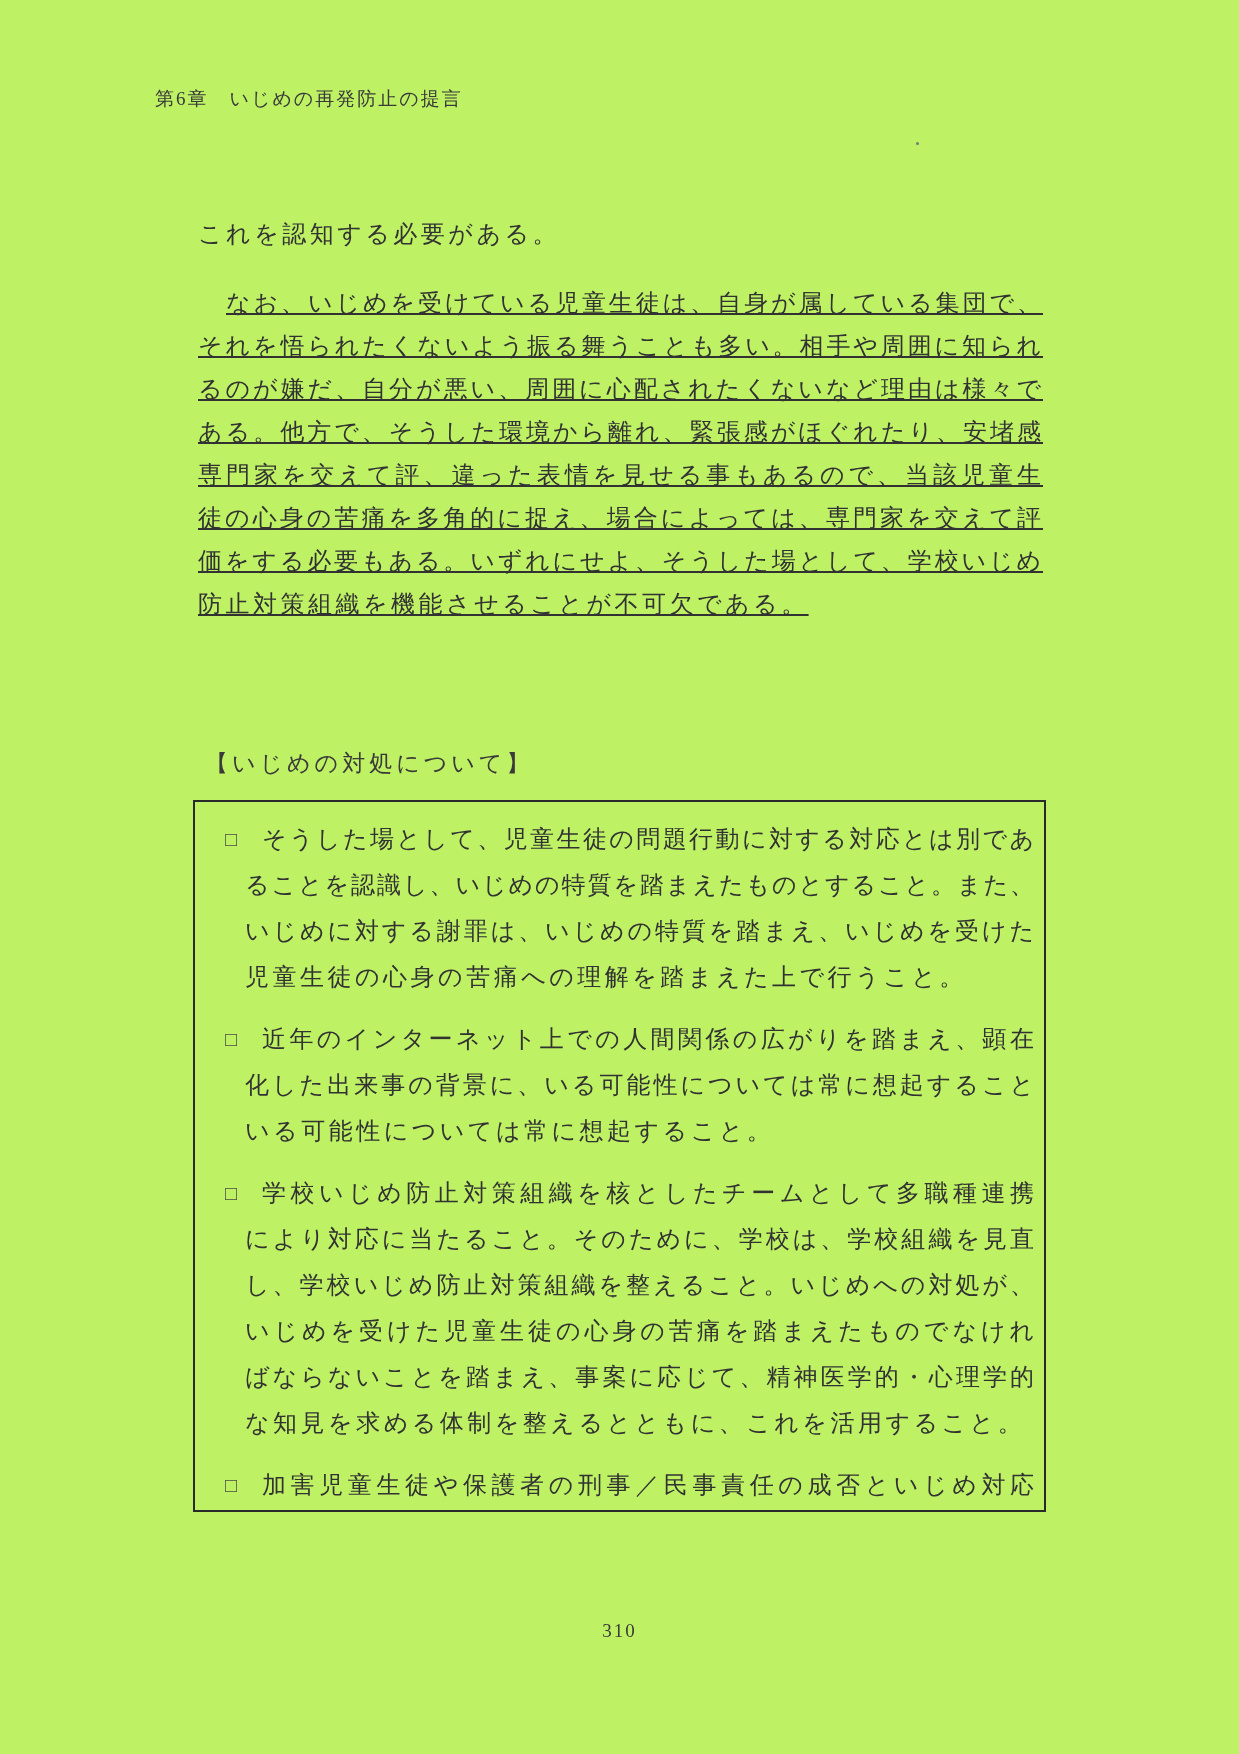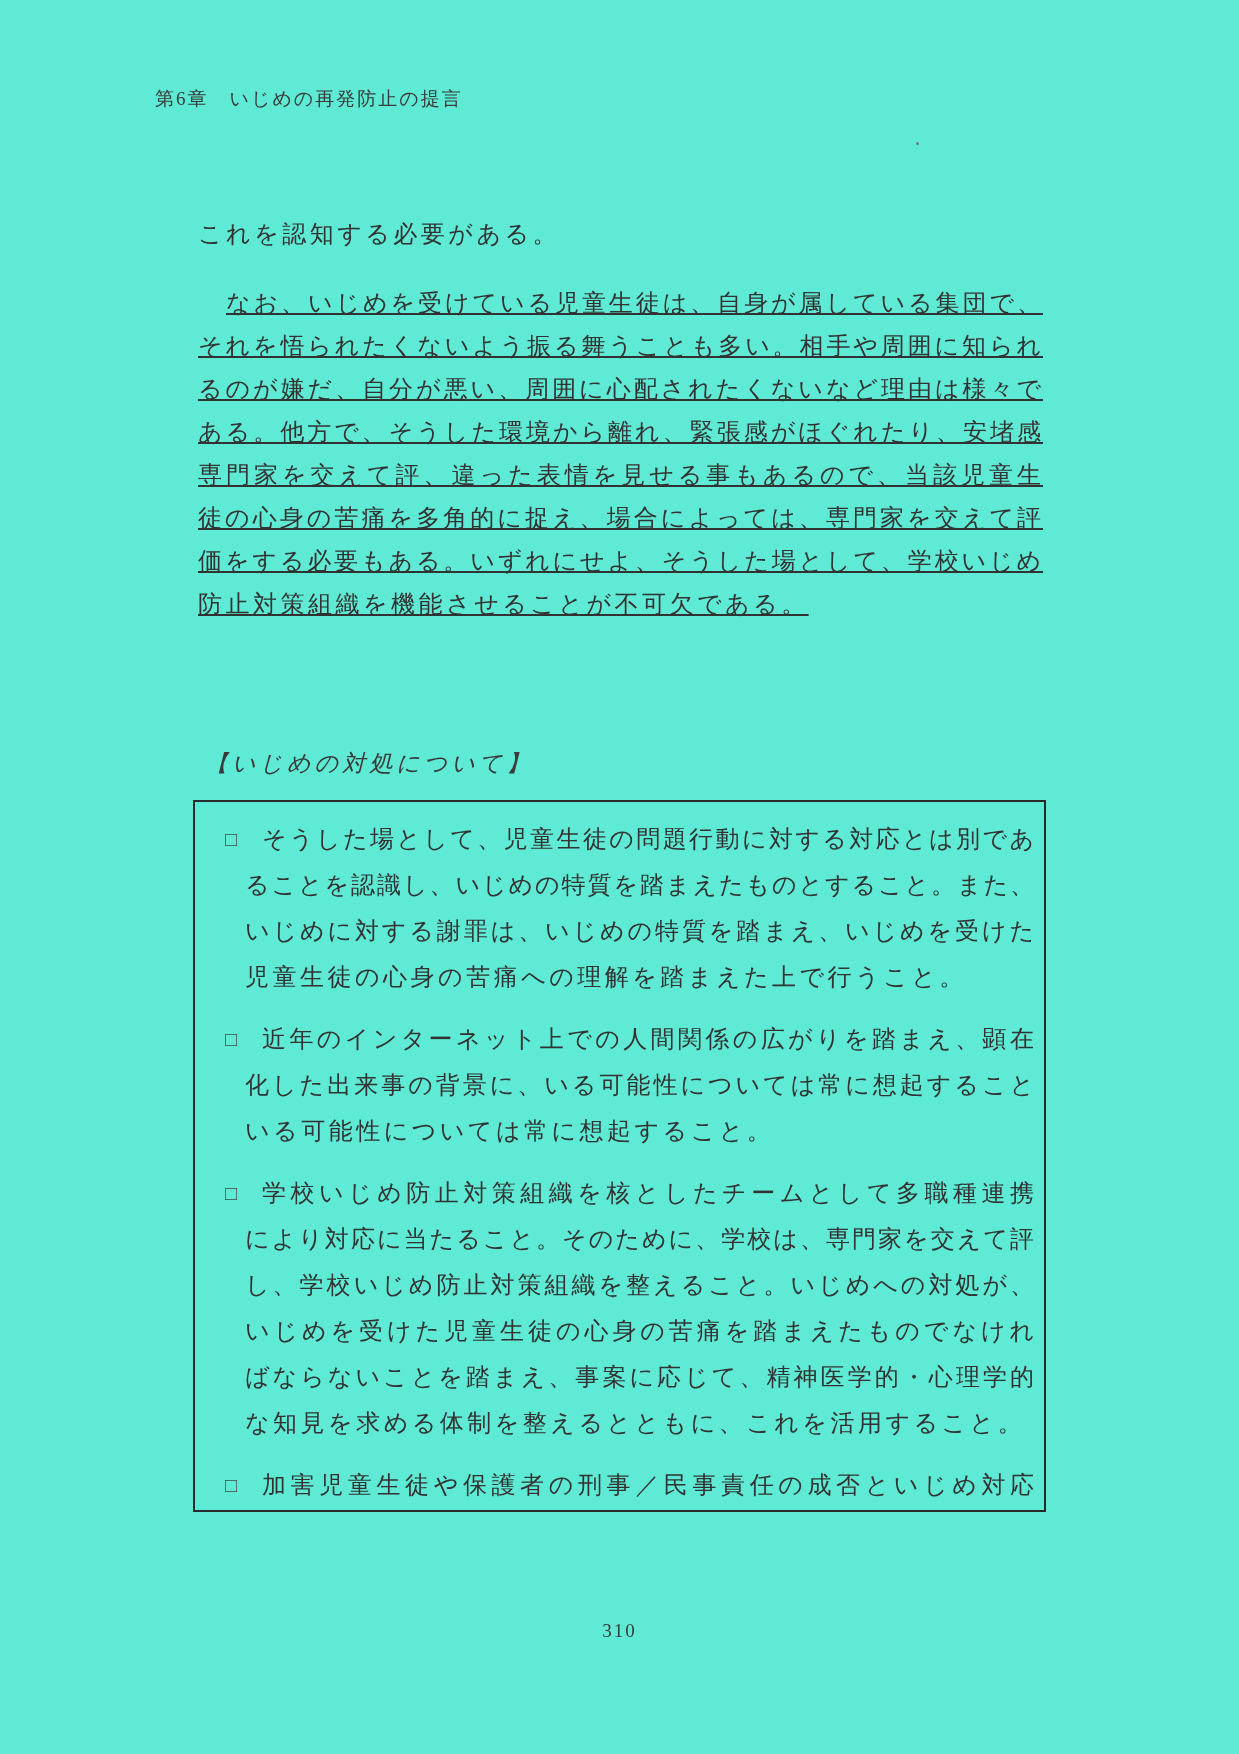--- a/index.html
+++ b/index.html
@@ -5,21 +5,21 @@
   html, body { margin: 0; padding: 0; }
   body {
     background: #e8e8e8;
     font-family: "Liberation Serif", "DejaVu Serif", serif;
   }
   .page {
     position: relative;
     width: 1239px;
     height: 1754px;
     margin: 0 auto;
-    background: #5eead4;
+    background: #bef264;
     color: #323232;
     overflow: hidden;
   }
   .chapter-header {
     position: absolute;
     left: 155px;
     top: 86px;
     font-size: 19px;
     letter-spacing: 2px;
     color: #3a3a3a;
@@ -48,21 +48,20 @@
   .el { text-align: center; text-align-last: left; letter-spacing: 3.5px; }
   .indent { text-indent: 28px; }
   .section-heading {
     position: absolute;
     left: 205px;
     top: 748px;
     font-size: 23px;
     letter-spacing: 4px;
     color: #3a3a3a;
     white-space: nowrap;
-    font-style: italic;
   }
   .proposal-box {
     position: absolute;
     left: 193px;
     top: 800px;
     width: 853px;
     height: 712px;
     border: 2px solid #2a2a2a;
     box-sizing: border-box;
     padding: 14px 10px 0 30px;
@@ -142,21 +141,21 @@
     <div class="box-item">
       <span class="marker">□</span>
       <div class="bline first jl">近年のインターネット上での人間関係の広がりを踏まえ、顕在</div>
       <div class="bline jl">化した出来事の背景に、いる可能性については常に想起すること</div>
       <div class="bline el">いる可能性については常に想起すること。</div>
     </div>
 
     <div class="box-item">
       <span class="marker">□</span>
       <div class="bline first jl">学校いじめ防止対策組織を核としたチームとして多職種連携</div>
-      <div class="bline jl">により対応に当たること。そのために、学校は、専門家を交えて評</div>
+      <div class="bline jl">により対応に当たること。そのために、学校は、学校組織を見直</div>
       <div class="bline jl">し、学校いじめ防止対策組織を整えること。いじめへの対処が、</div>
       <div class="bline jl">いじめを受けた児童生徒の心身の苦痛を踏まえたものでなけれ</div>
       <div class="bline jl">ばならないことを踏まえ、事案に応じて、精神医学的・心理学的</div>
       <div class="bline el">な知見を求める体制を整えるとともに、これを活用すること。</div>
     </div>
 
     <div class="box-item">
       <span class="marker">□</span>
       <div class="bline first jl">加害児童生徒や保護者の刑事／民事責任の成否といじめ対応</div>
     </div>

